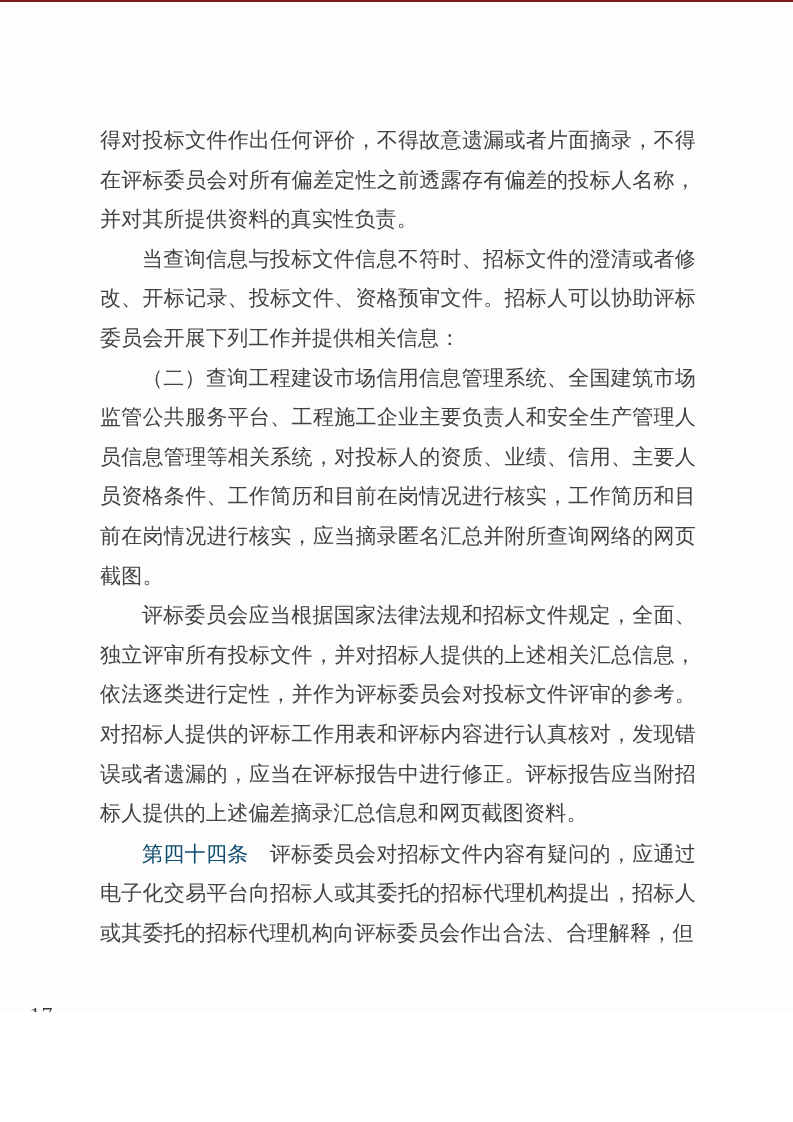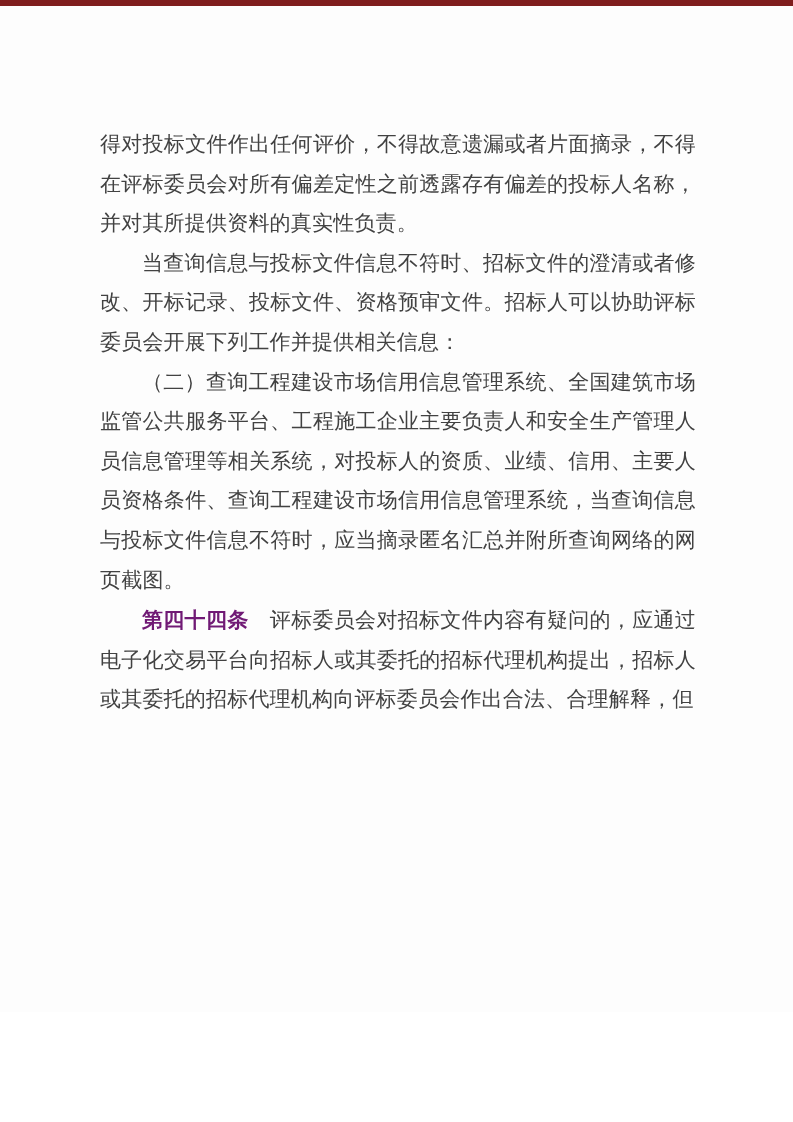--- a/index.html
+++ b/index.html
@@ -7,21 +7,21 @@
     padding: 0;
     background: #ffffff;
   }
   .page {
     position: relative;
     width: 793px;
     height: 1012px;
     background: #fdfdfd;
     overflow: hidden;
     font-family: "Liberation Serif", serif;
-    border-top: 6px solid #7f1d1d;
+    border-top: 2px solid #7f1d1d;
     box-sizing: border-box;
   }
   .text-block {
     position: absolute;
     left: 100px;
     top: 119px;
     width: 596px;
     font-size: 21px;
     line-height: 39.6px;
     color: #424242;
@@ -31,22 +31,22 @@
   }
   .text-block p {
     margin: 0;
     padding: 0;
   }
   .text-block p.indent {
     text-indent: 2em;
   }
   .bold-lead {
     font-family: "Liberation Sans", sans-serif;
-    font-weight: 700;
-    color: #701a75;
+    font-weight: 400;
+    color: #0c4a6e;
   }
   .page-footer {
     position: absolute;
     top: 998px;
     right: 0;
     width: 100%;
     padding-right: 120px;
     box-sizing: border-box;
     font-size: 22px;
     line-height: 30px;
@@ -60,22 +60,23 @@
 
 <div class="page">
 
   <div class="text-block">
 
     <p>得对投标文件作出任何评价，不得故意遗漏或者片面摘录，不得在评标委员会对所有偏差定性之前透露存有偏差的投标人名称，并对其所提供资料的真实性负责。</p>
 
     <p class="indent">当查询信息与投标文件信息不符时、招标文件的澄清或者修改、开标记录、投标文件、资格预审文件。招标人可以协助评标委员会开展下列工作并提供相关信息：</p>
 
 
-    <p class="indent">（二）查询工程建设市场信用信息管理系统、全国建筑市场监管公共服务平台、工程施工企业主要负责人和安全生产管理人员信息管理等相关系统，对投标人的资质、业绩、信用、主要人员资格条件、查询工程建设市场信用信息管理系统，当查询信息与投标文件信息不符时，应当摘录匿名汇总并附所查询网络的网页截图。</p>
+    <p class="indent">（二）查询工程建设市场信用信息管理系统、全国建筑市场监管公共服务平台、工程施工企业主要负责人和安全生产管理人员信息管理等相关系统，对投标人的资质、业绩、信用、主要人员资格条件、工作简历和目前在岗情况进行核实，工作简历和目前在岗情况进行核实，应当摘录匿名汇总并附所查询网络的网页截图。</p>
 
+    <p class="indent">评标委员会应当根据国家法律法规和招标文件规定，全面、独立评审所有投标文件，并对招标人提供的上述相关汇总信息，依法逐类进行定性，并作为评标委员会对投标文件评审的参考。对招标人提供的评标工作用表和评标内容进行认真核对，发现错误或者遗漏的，应当在评标报告中进行修正。评标报告应当附招标人提供的上述偏差摘录汇总信息和网页截图资料。</p>
 
     <p class="indent">
       <span class="bold-lead">第四十四条</span><span>　评标委员会对招标文件内容有疑问的，应通过电子化交易平台向招标人或其委托的招标代理机构提出，招标人或其委托的招标代理机构向评标委员会作出合法、合理解释，但</span>
     </p>
 
   </div>
 
   <div class="page-footer">— 17 —</div>
 
 </div>

